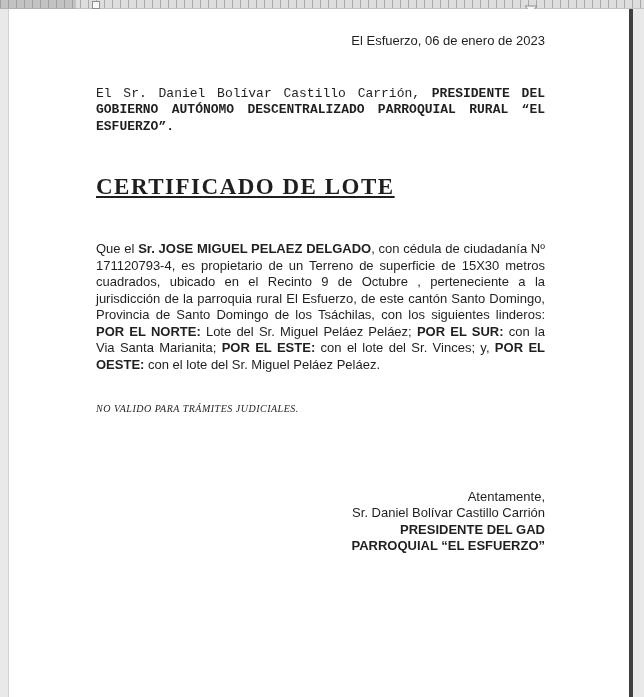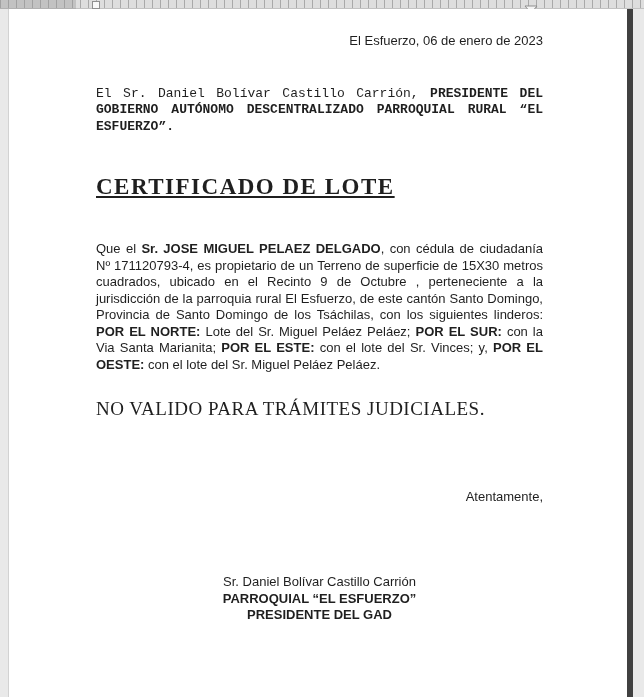--- a/index.html
+++ b/index.html
@@ -30,43 +30,43 @@
     position:absolute;left:92px;top:1px;width:8px;height:8px;
     background:#f8f8f8;border:1px solid #8f8f8f;
   }
   .marker-triangle{
     position:absolute;left:524px;top:0;width:14px;height:9px;
   }
   
   .page{
     position:absolute;left:8px;top:9px;width:625px;height:688px;
     background:var(--page-background);
-    border-left:1px solid #d2d2d2;border-right:6px solid #404040;
+    border-left:1px solid #d2d2d2;border-right:4px solid #404040;
   }
   .content{
     padding:24px 84px 0 87px;
     font-size:13px;line-height:16.5px;
   }
   .date-line{text-align:right;}
   .intro{margin-top:36px;text-align:justify;font-family:Liberation Mono, monospace;}
   .doc-title{
     margin-top:38px;
     font-family:"Liberation Serif", serif;
     font-size:23px;line-height:28px;font-weight:bold;
     letter-spacing:1.5px;text-decoration:underline;
   }
   .body-par{margin-top:40px;text-align:justify;}
   .closing{margin-top:6px;text-align:justify;}
   .notice{
     margin-top:28px;
-    font-family:"Liberation Serif", serif;
-    letter-spacing:.5px;font-size:19px;
+    font-family:"Liberation Serif", serif;font-style:italic;
+    letter-spacing:.5px;font-size:10px;
   }
   .salutation{margin-top:71px;text-align:right;}
-  .signature{margin-top:69px;text-align:center;}
+  .signature{text-align:right;}
   .b{font-weight:bold;}
 </style>
 </head>
 <body>
 
 <div class="ruler">
   <div class="ruler-left-margin"></div>
   <div class="marker-square"></div>
   <div class="marker-triangle">
     <svg width="14" height="9" viewBox="0 0 14 9">
@@ -86,18 +86,18 @@
 
     <p class="body-par"><span>Que el </span><span class="b">Sr. JOSE MIGUEL PELAEZ DELGADO</span><span>, con cédula de ciudadanía Nº 171120793-4, es propietario de un Terreno de superficie de 15X30 metros cuadrados, ubicado en el Recinto 9 de Octubre , perteneciente a la jurisdicción de la parroquia rural El Esfuerzo, de este cantón Santo Domingo, Provincia de Santo Domingo de los Tsáchilas, con los siguientes linderos: </span><span class="b">POR EL NORTE:</span><span> Lote del Sr. Miguel Peláez Peláez; </span><span class="b">POR EL SUR:</span><span> con la Via Santa Marianita; </span><span class="b">POR EL ESTE:</span><span> con el lote del Sr. Vinces; y, </span><span class="b">POR EL OESTE:</span><span> con el lote del Sr. Miguel Peláez Peláez.</span></p>
 
 
     <div class="notice">NO VALIDO PARA TRÁMITES JUDICIALES.</div>
 
     <div class="salutation">Atentamente,</div>
 
     <div class="signature">
       <div>Sr. Daniel Bolívar Castillo Carrión</div>
+      <div class="b">PRESIDENTE DEL GAD</div>
       <div class="b">PARROQUIAL “EL ESFUERZO”</div>
-      <div class="b">PRESIDENTE DEL GAD</div>
     </div>
 
   </div>
 </div>
 
 </body></html>

